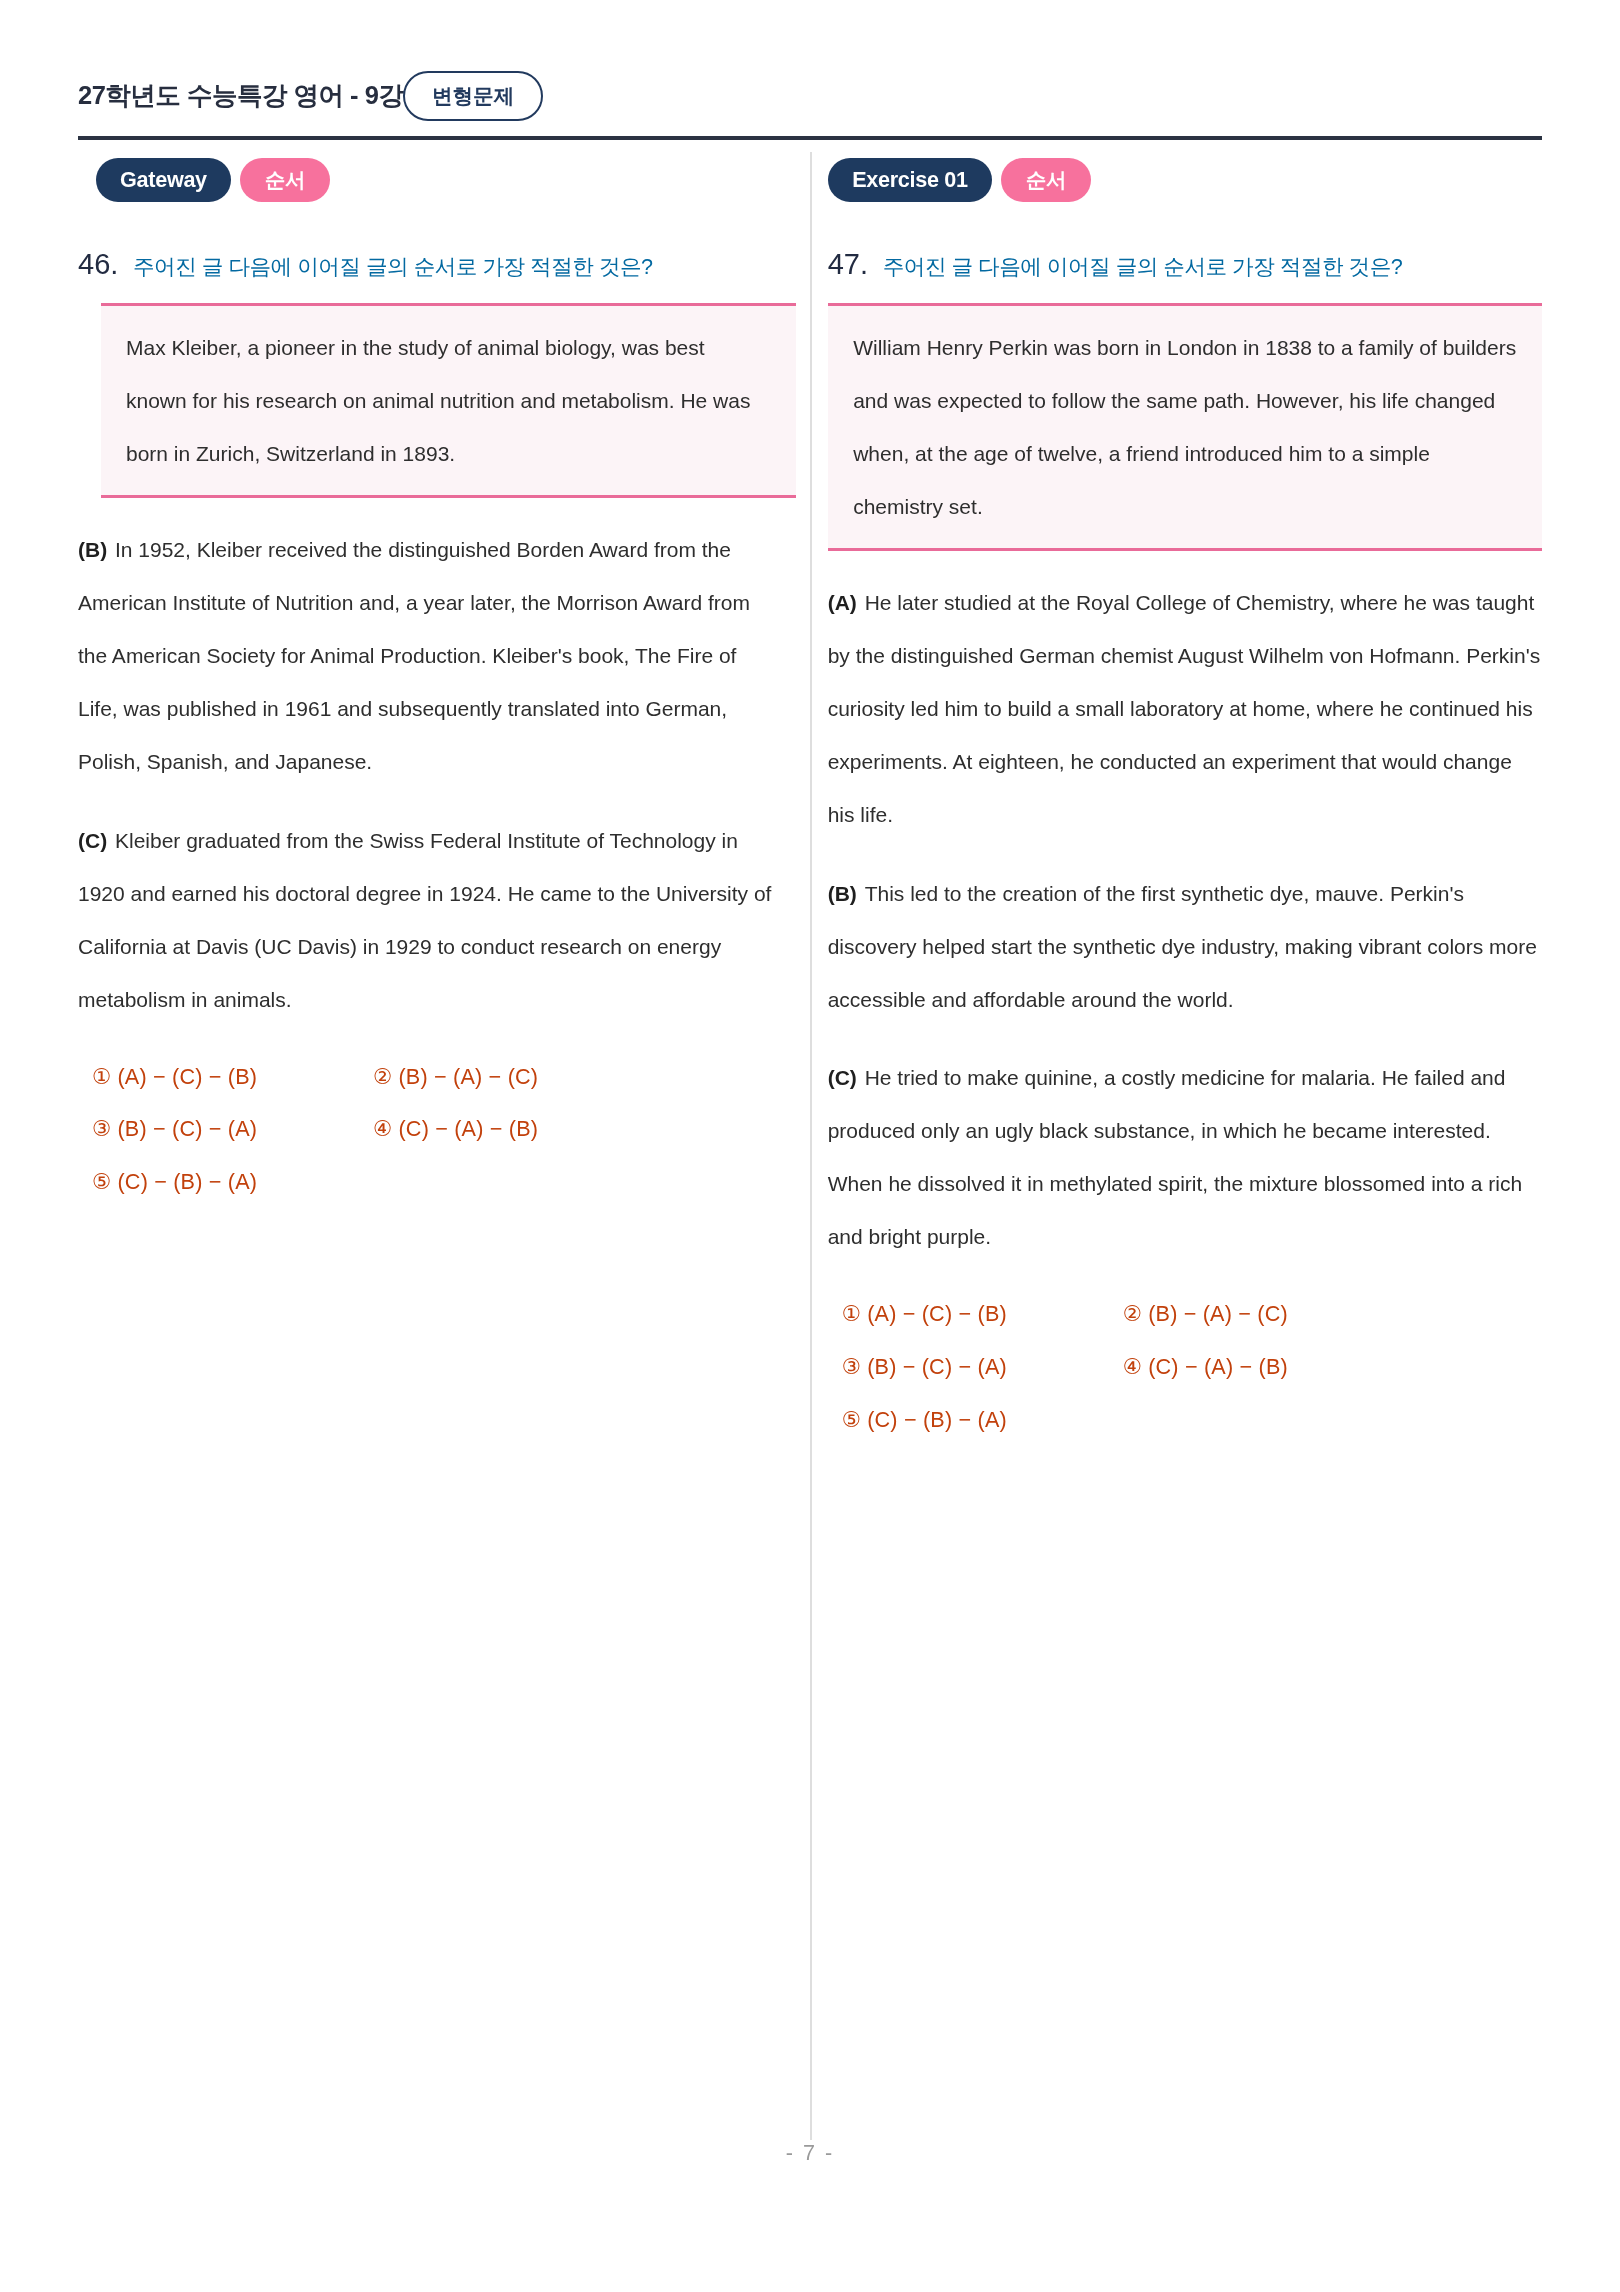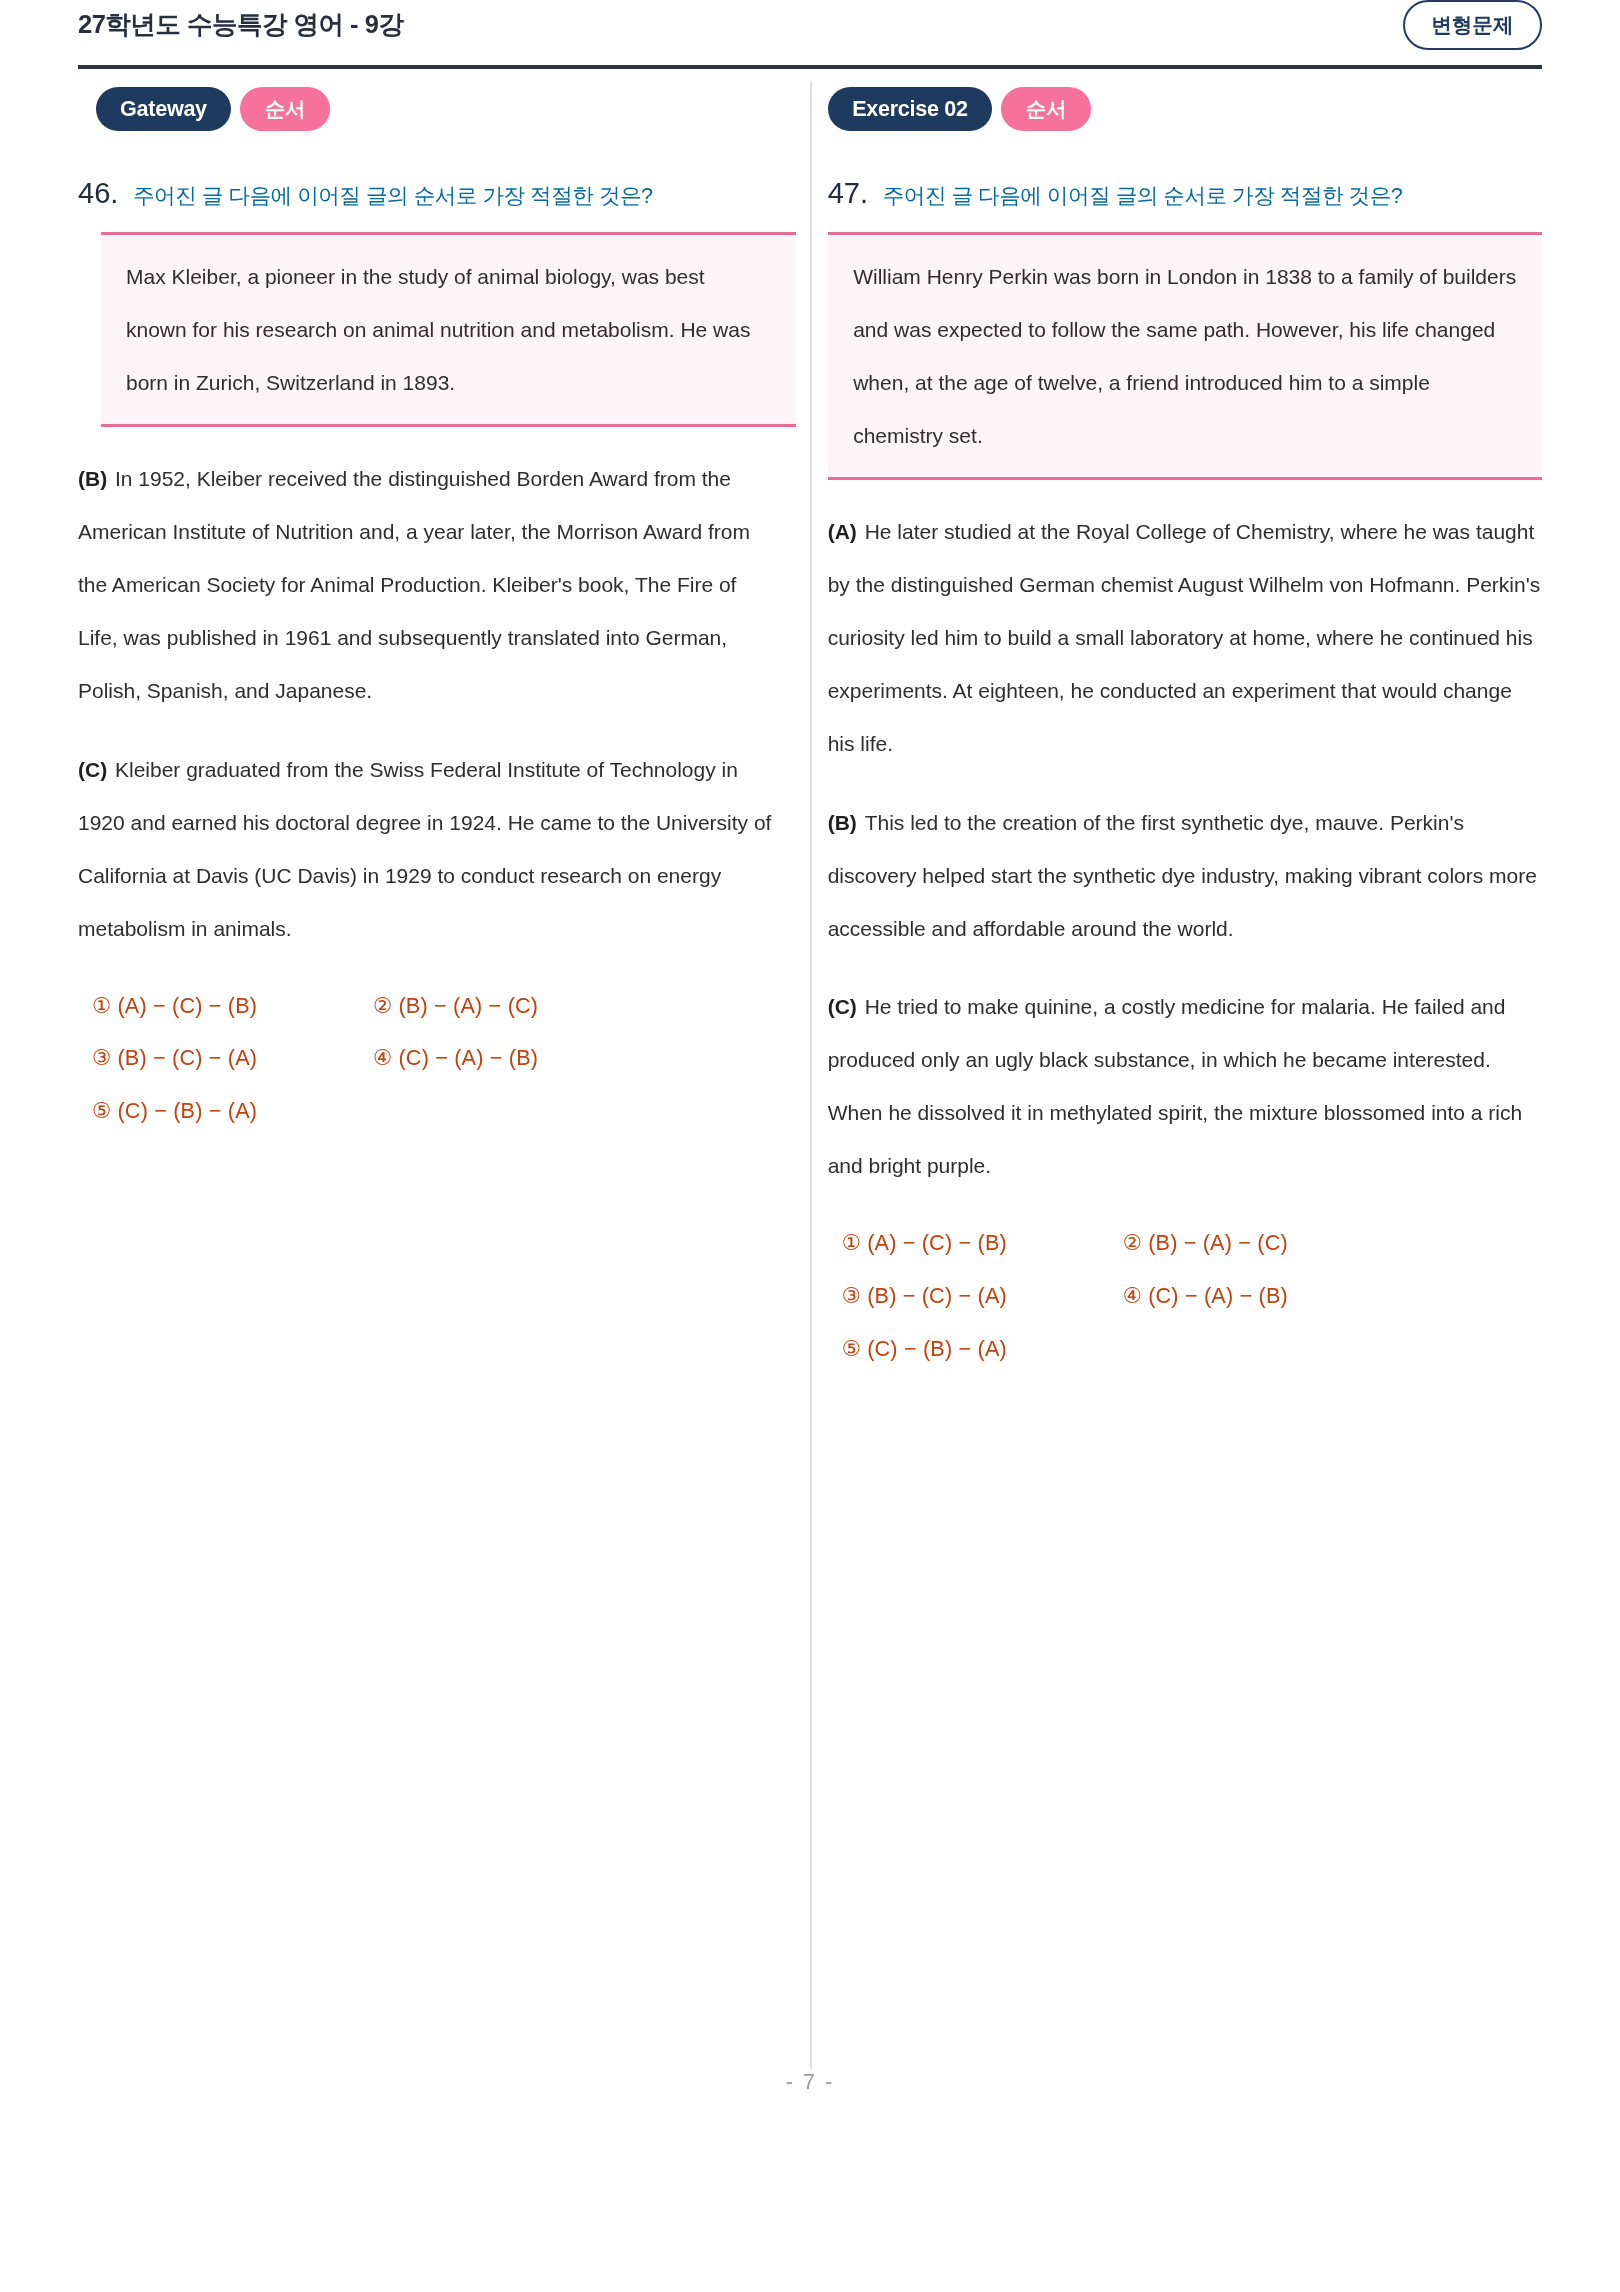--- a/index.html
+++ b/index.html
@@ -5,21 +5,21 @@
   * { margin:0; padding:0; box-sizing:border-box; }
   html,body { background:#ffffff; }
   body {
     width:1620px; height:2293px;
     font-family:"Liberation Sans","DejaVu Sans",sans-serif;
     color:#2e2e2e; position:relative; overflow:hidden;
   }
   .page { padding:0 78px; }
 
   
-  .header-row { display:flex; justify-content:space-between; align-items:center; }
+  .header-row { display:flex; align-items:center; padding-top:71px; }
   .doc-title { font-size:25.5px; font-weight:bold; color:#272e3f; letter-spacing:-0.5px; }
   .variant-badge {
     border:2.9px solid #223a5e; border-radius:27.4px; padding:8.8px 26.5px;
     font-size:20.6px; font-weight:bold; color:#223a5e; background:#fff;
   }
   .header-divider { height:3.9px; background:#2b3242; margin-top:15.7px; }
 
   
   .columns { display:flex; align-items:flex-start; }
   .col-left  { width:696px; }
@@ -108,21 +108,21 @@
         <span>③ (B) − (C) − (A)</span>
         <span>④ (C) − (A) − (B)</span>
         <span>⑤ (C) − (B) − (A)</span>
       </div>
     </div>
 
     <div class="col-divider"></div>
 
     <div class="col-right">
       <div class="badge-row">
-        <span class="badge badge-navy">Exercise 02</span>
+        <span class="badge badge-navy">Exercise 01</span>
         <span class="badge badge-pink">순서</span>
       </div>
 
       <div class="q-title">
         <span class="q-num">47.</span>
         <span class="q-prompt">주어진 글 다음에 이어질 글의 순서로 가장 적절한 것은?</span>
       </div>
 
       <div class="passage-box">
         <span>William Henry Perkin was born in London in 1838 to a family of builders and was expected to follow the same path. However, his life changed when, at the age of twelve, a friend introduced him to a simple chemistry set.</span>

